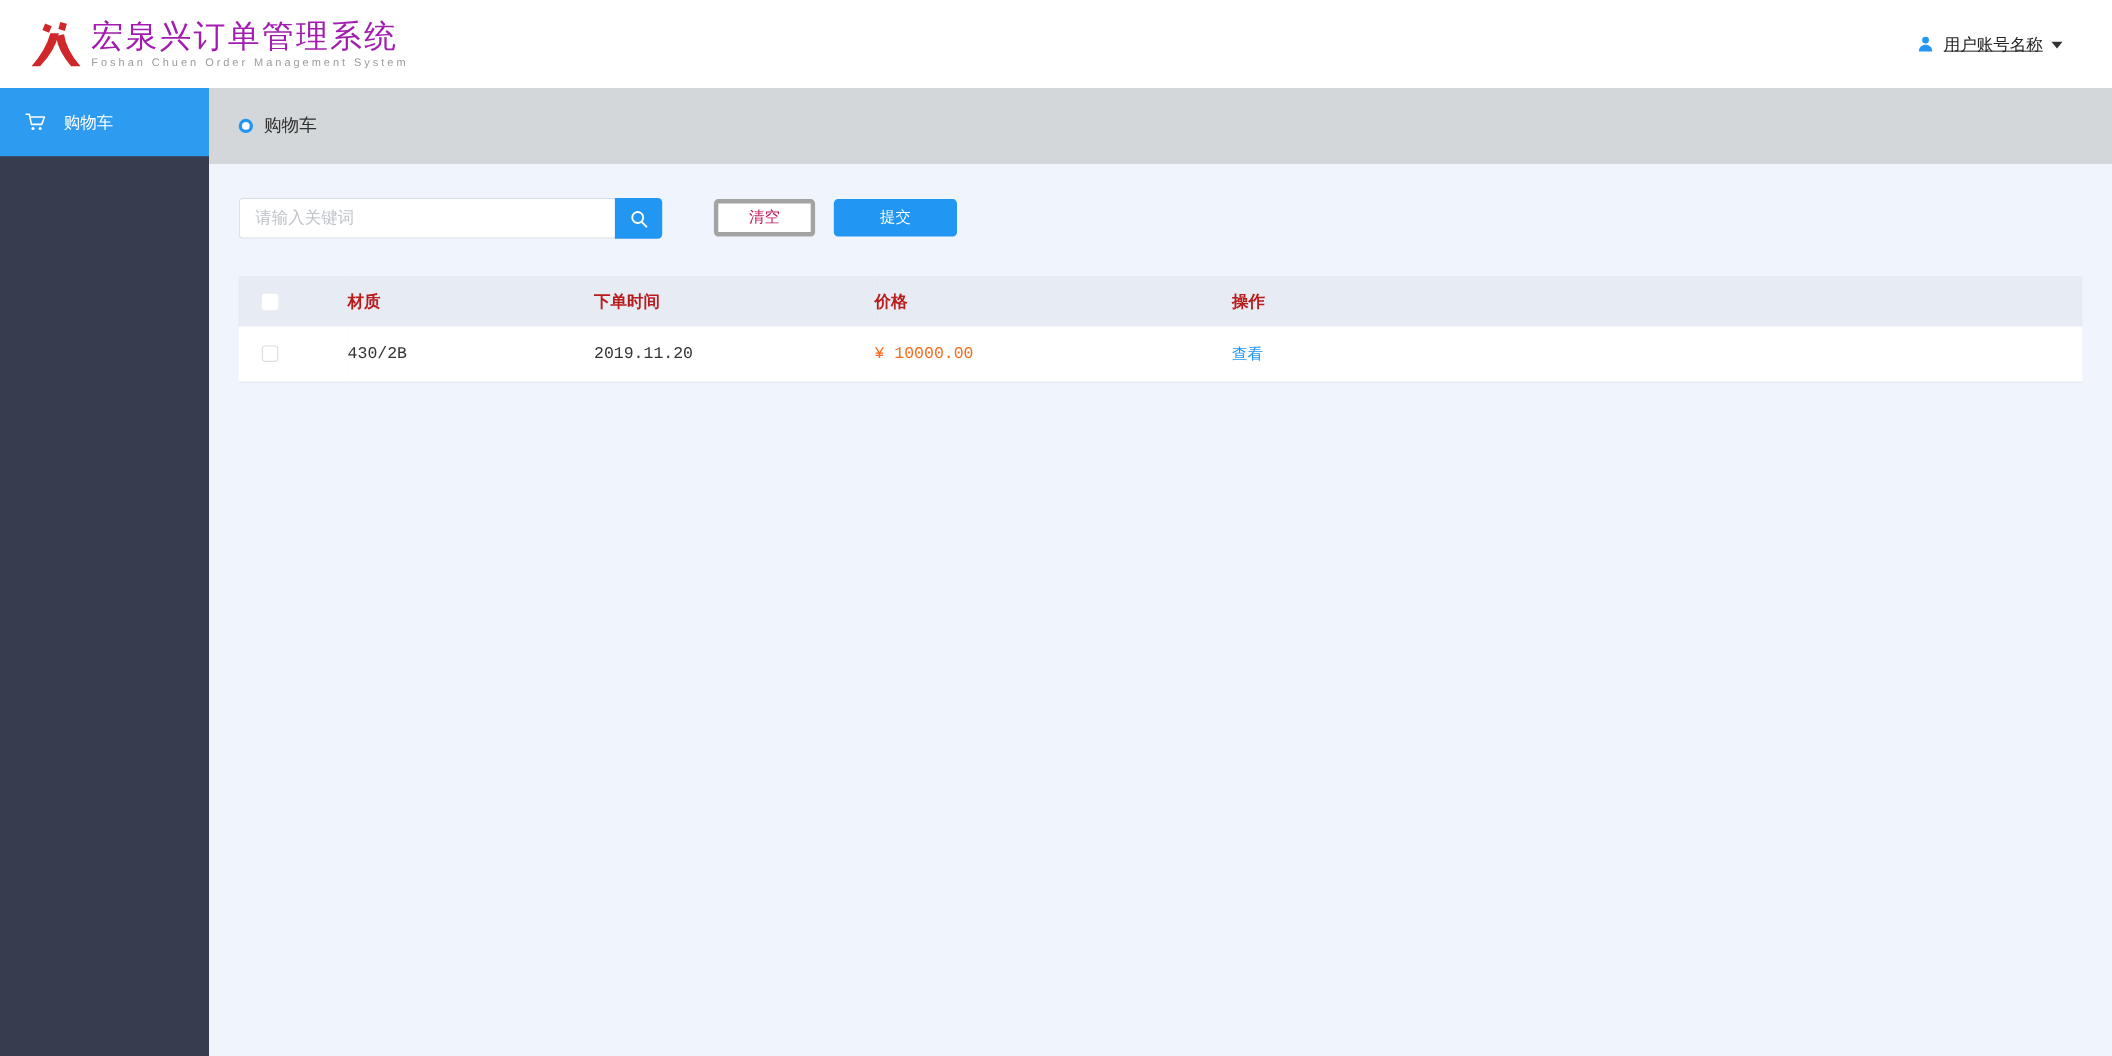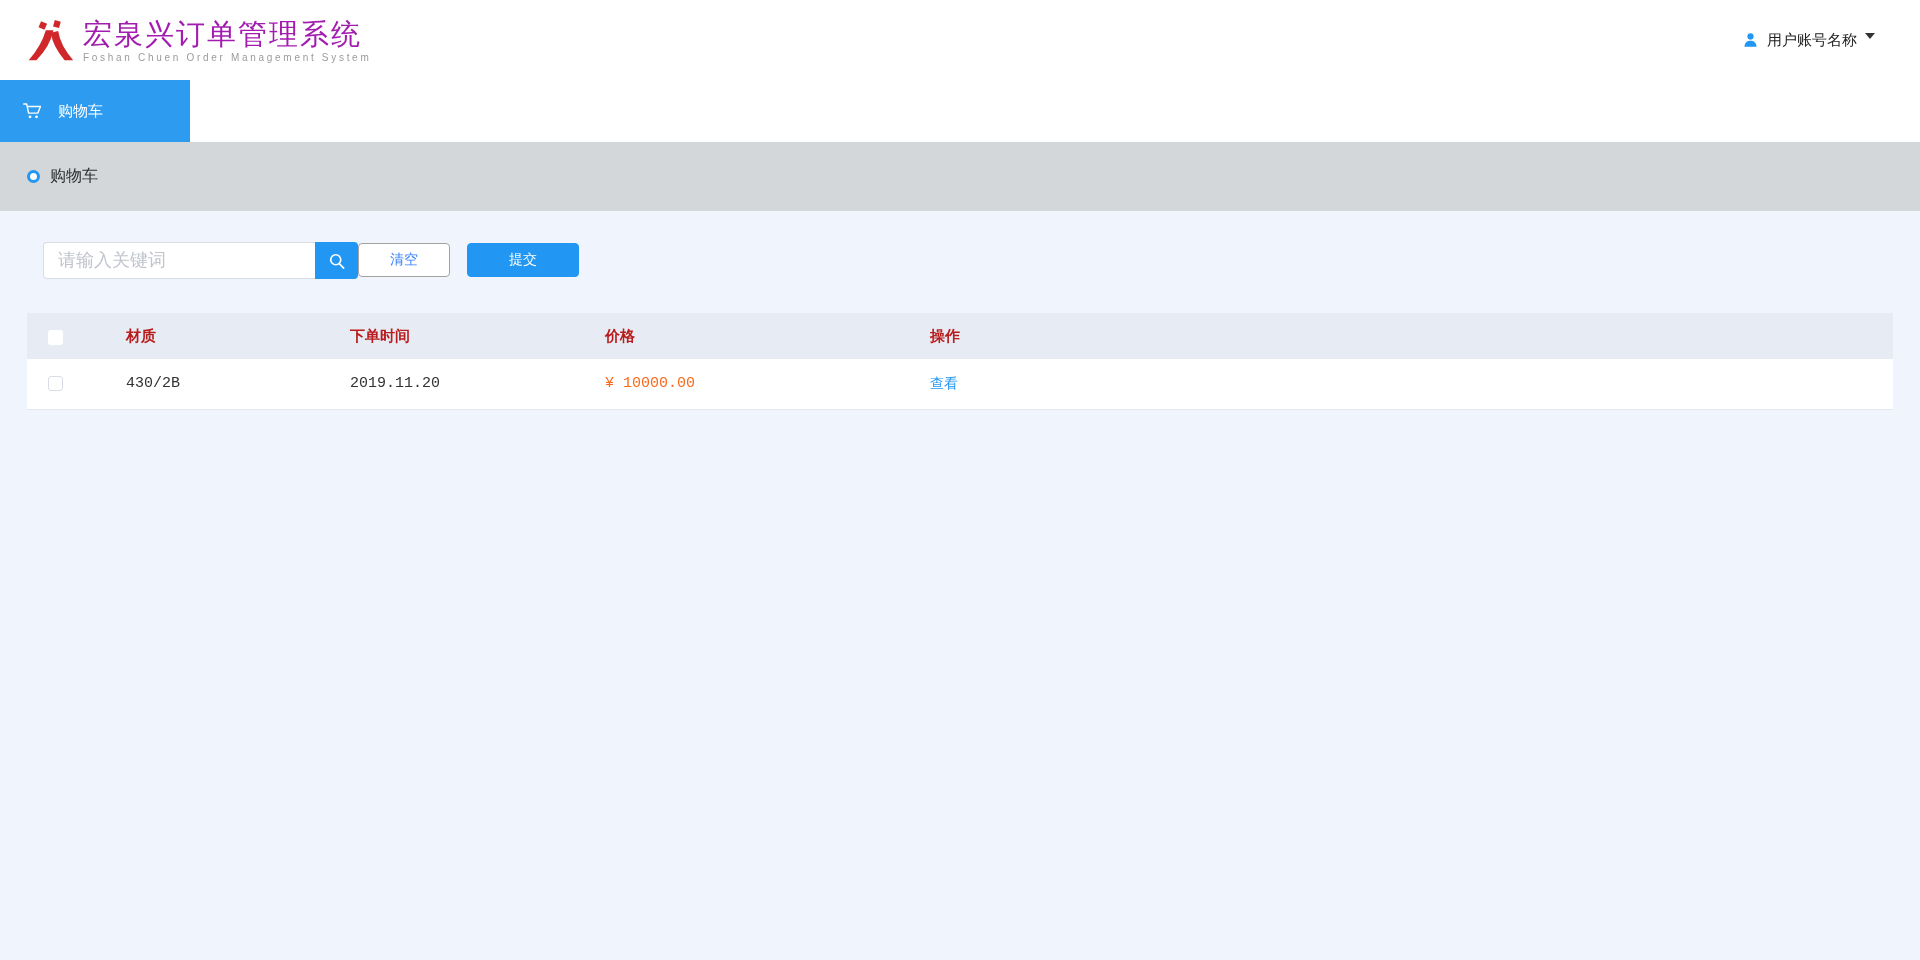--- a/index.html
+++ b/index.html
@@ -18,31 +18,31 @@
   .brand { display:flex; align-items:center; }
   .logo-mark { width:47px; height:43px; margin-right:9px; }
   .brand-text { display:flex; flex-direction:column; }
   .brand-title {
     font-size:29px; font-weight:normal; color:#a21caf;
     letter-spacing:2px; line-height:32px;
   }
   .brand-subtitle {
     font-size:10px; color:#9b9b9b; letter-spacing:2.7px; margin-top:2px;
   }
-  .user-menu { display:flex; cursor:pointer; }
+  .user-menu { display:flex; align-items:center; cursor:pointer;text-decoration:underline; }
   .user-icon { width:17px; height:18px; margin-right:8px; }
   .user-name { font-size:15px; color:#222; }
   .caret-down {
     width:0; height:0; margin-left:8px; margin-top:2px;
     border-left:5px solid transparent; border-right:5px solid transparent;
     border-top:6px solid #333;
   }
 
   
-  .layout { display:flex; height:880px;flex-direction:column; }
+  .layout { display:flex; height:880px; }
 
   
   .sidebar { width:190px; background:#373c4e; flex-shrink:0; }
   .side-item {
     height:62px; display:flex; align-items:center;
     padding-left:20px; cursor:pointer;
     font-size:15px; color:#dde1ea;
   }
   .side-item.active { background:#2d9bf0; color:#ffffff; }
   .side-icon { width:24px; display:flex; justify-content:center; margin-right:14px; }
@@ -58,41 +58,40 @@
     border:3px solid #2196f3; background:#fbfcfd; margin-right:10px;
   }
   .page-title { font-size:16px; font-weight:500; color:#2f2f2f; }
 
   
   .toolbar {
     margin:31px 0 0 27px; display:flex; align-items:flex-start; height:37px;
   }
   .search-box { display:flex; height:37px; }
   .search-input {
-    width:272px; height:37px; background:#fff;
+    width:342px; height:37px; background:#fff;
     border:1px solid #d8dce4; border-right:none;
     border-radius:4px 0 0 4px; padding:0 14px;
-    font-size:18px; color:#333; outline:none;
+    font-size:15px; color:#333; outline:none;
     font-family:"Liberation Sans","DejaVu Sans",sans-serif;
-    margin-left:16px;
   }
   .search-input::placeholder { color:#c0c4cc; }
   .search-btn {
     width:43px; height:37px; background:#2196f3; border:none;
     border-radius:0 4px 4px 0; cursor:pointer;
     display:flex; align-items:center; justify-content:center;
   }
   .btn {
     height:34px; margin-top:1px; border-radius:4px; font-size:14px;
     cursor:pointer; display:flex; align-items:center; justify-content:center;
     font-family:"Liberation Sans","DejaVu Sans",sans-serif;
   }
   .btn-clear {
-    width:92px; background:#ffffff;
-    border:1px solid #a3a3a3; color:#3b82f6;
+    width:92px; margin-left:47px; background:#ffffff;
+    border:4px solid #a3a3a3; color:#be185d;
   }
   .btn-submit {
     width:112px; margin-left:17px; background:#2196f3;
     border:1px solid #2196f3; color:#ffffff;
   }
 
   
   .table-wrap { margin:34px 27px 0 27px; }
   table { width:100%; border-collapse:collapse; table-layout:fixed; }
   thead tr { height:46px; background:#e7ebf3; }

